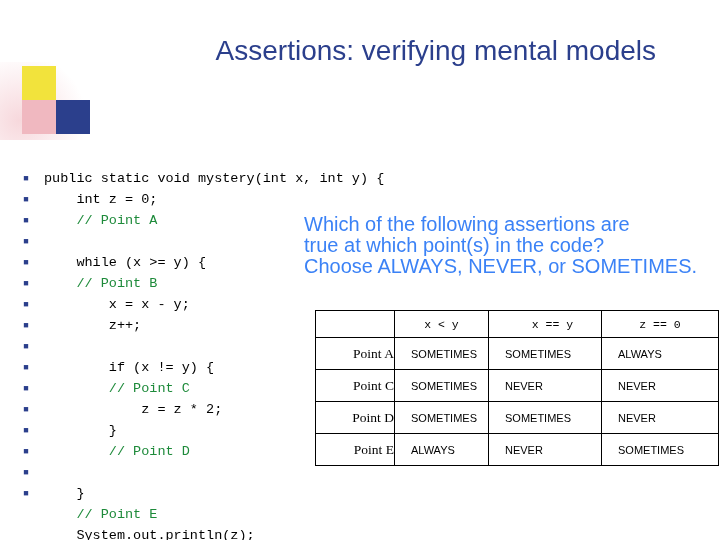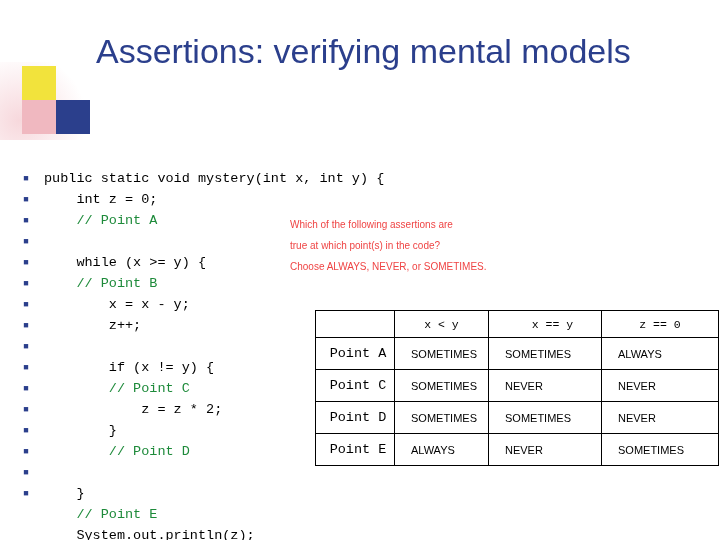--- a/index.html
+++ b/index.html
@@ -49,24 +49,25 @@
     background: radial-gradient(circle at 20% 75%, rgba(240,184,192,0.55) 0%, rgba(255,255,255,0) 70%);
   }
 
   
   .title {
     position: absolute;
     left: 96px;
     top: 30px;
     width: 560px;
     color: #2b3f8c;
-    font-size: 34px;
+    font-size: 28px;
     line-height: 42px;
     font-weight: normal;
     letter-spacing: 0px;
+    text-align: right;
   }
 
   
   .bullets {
     position: absolute;
     left: 12px;
     top: 168px;
     width: 28px;
   }
   .bullet {
@@ -89,25 +90,25 @@
     color: #000000;
     white-space: pre;
   }
   .code .comment {
     color: #1d8a3a;
   }
 
   
   .question {
     position: absolute;
-    left: 290px;
+    left: 304px;
     top: 214px;
     width: 400px;
-    color: #ef4444;
-    font-size: 10px;
+    color: #3b82f6;
+    font-size: 20px;
     line-height: 21px;
   }
 
   
   .tbl {
     position: absolute;
     left: 315px;
     top: 310px;
     border-collapse: collapse;
     background: #ffffff;
@@ -126,24 +127,24 @@
     font-family: "Liberation Mono", monospace;
     font-size: 11.5px;
     font-weight: normal;
     text-align: center;
     height: 26px;
   }
   .tbl th.c-xy { width: 93px; }
   .tbl th.c-xx { width: 97px; padding-left: 15px; }
   .tbl th.c-z  { width: 116px; }
   .tbl tbody th.rowhdr {
-    font-family: Liberation Mono, monospace;
+    font-family: Liberation Serif, serif;
     font-size: 13.5px;
     font-weight: normal;
-    text-align: center;
+    text-align: right;
     padding-left: 6px;
     height: 31px;
   }
   .tbl tbody td {
     font-family: "Liberation Sans", sans-serif;
     font-size: 11px;
     text-align: left;
     padding-left: 16px;
     height: 31px;
   }

